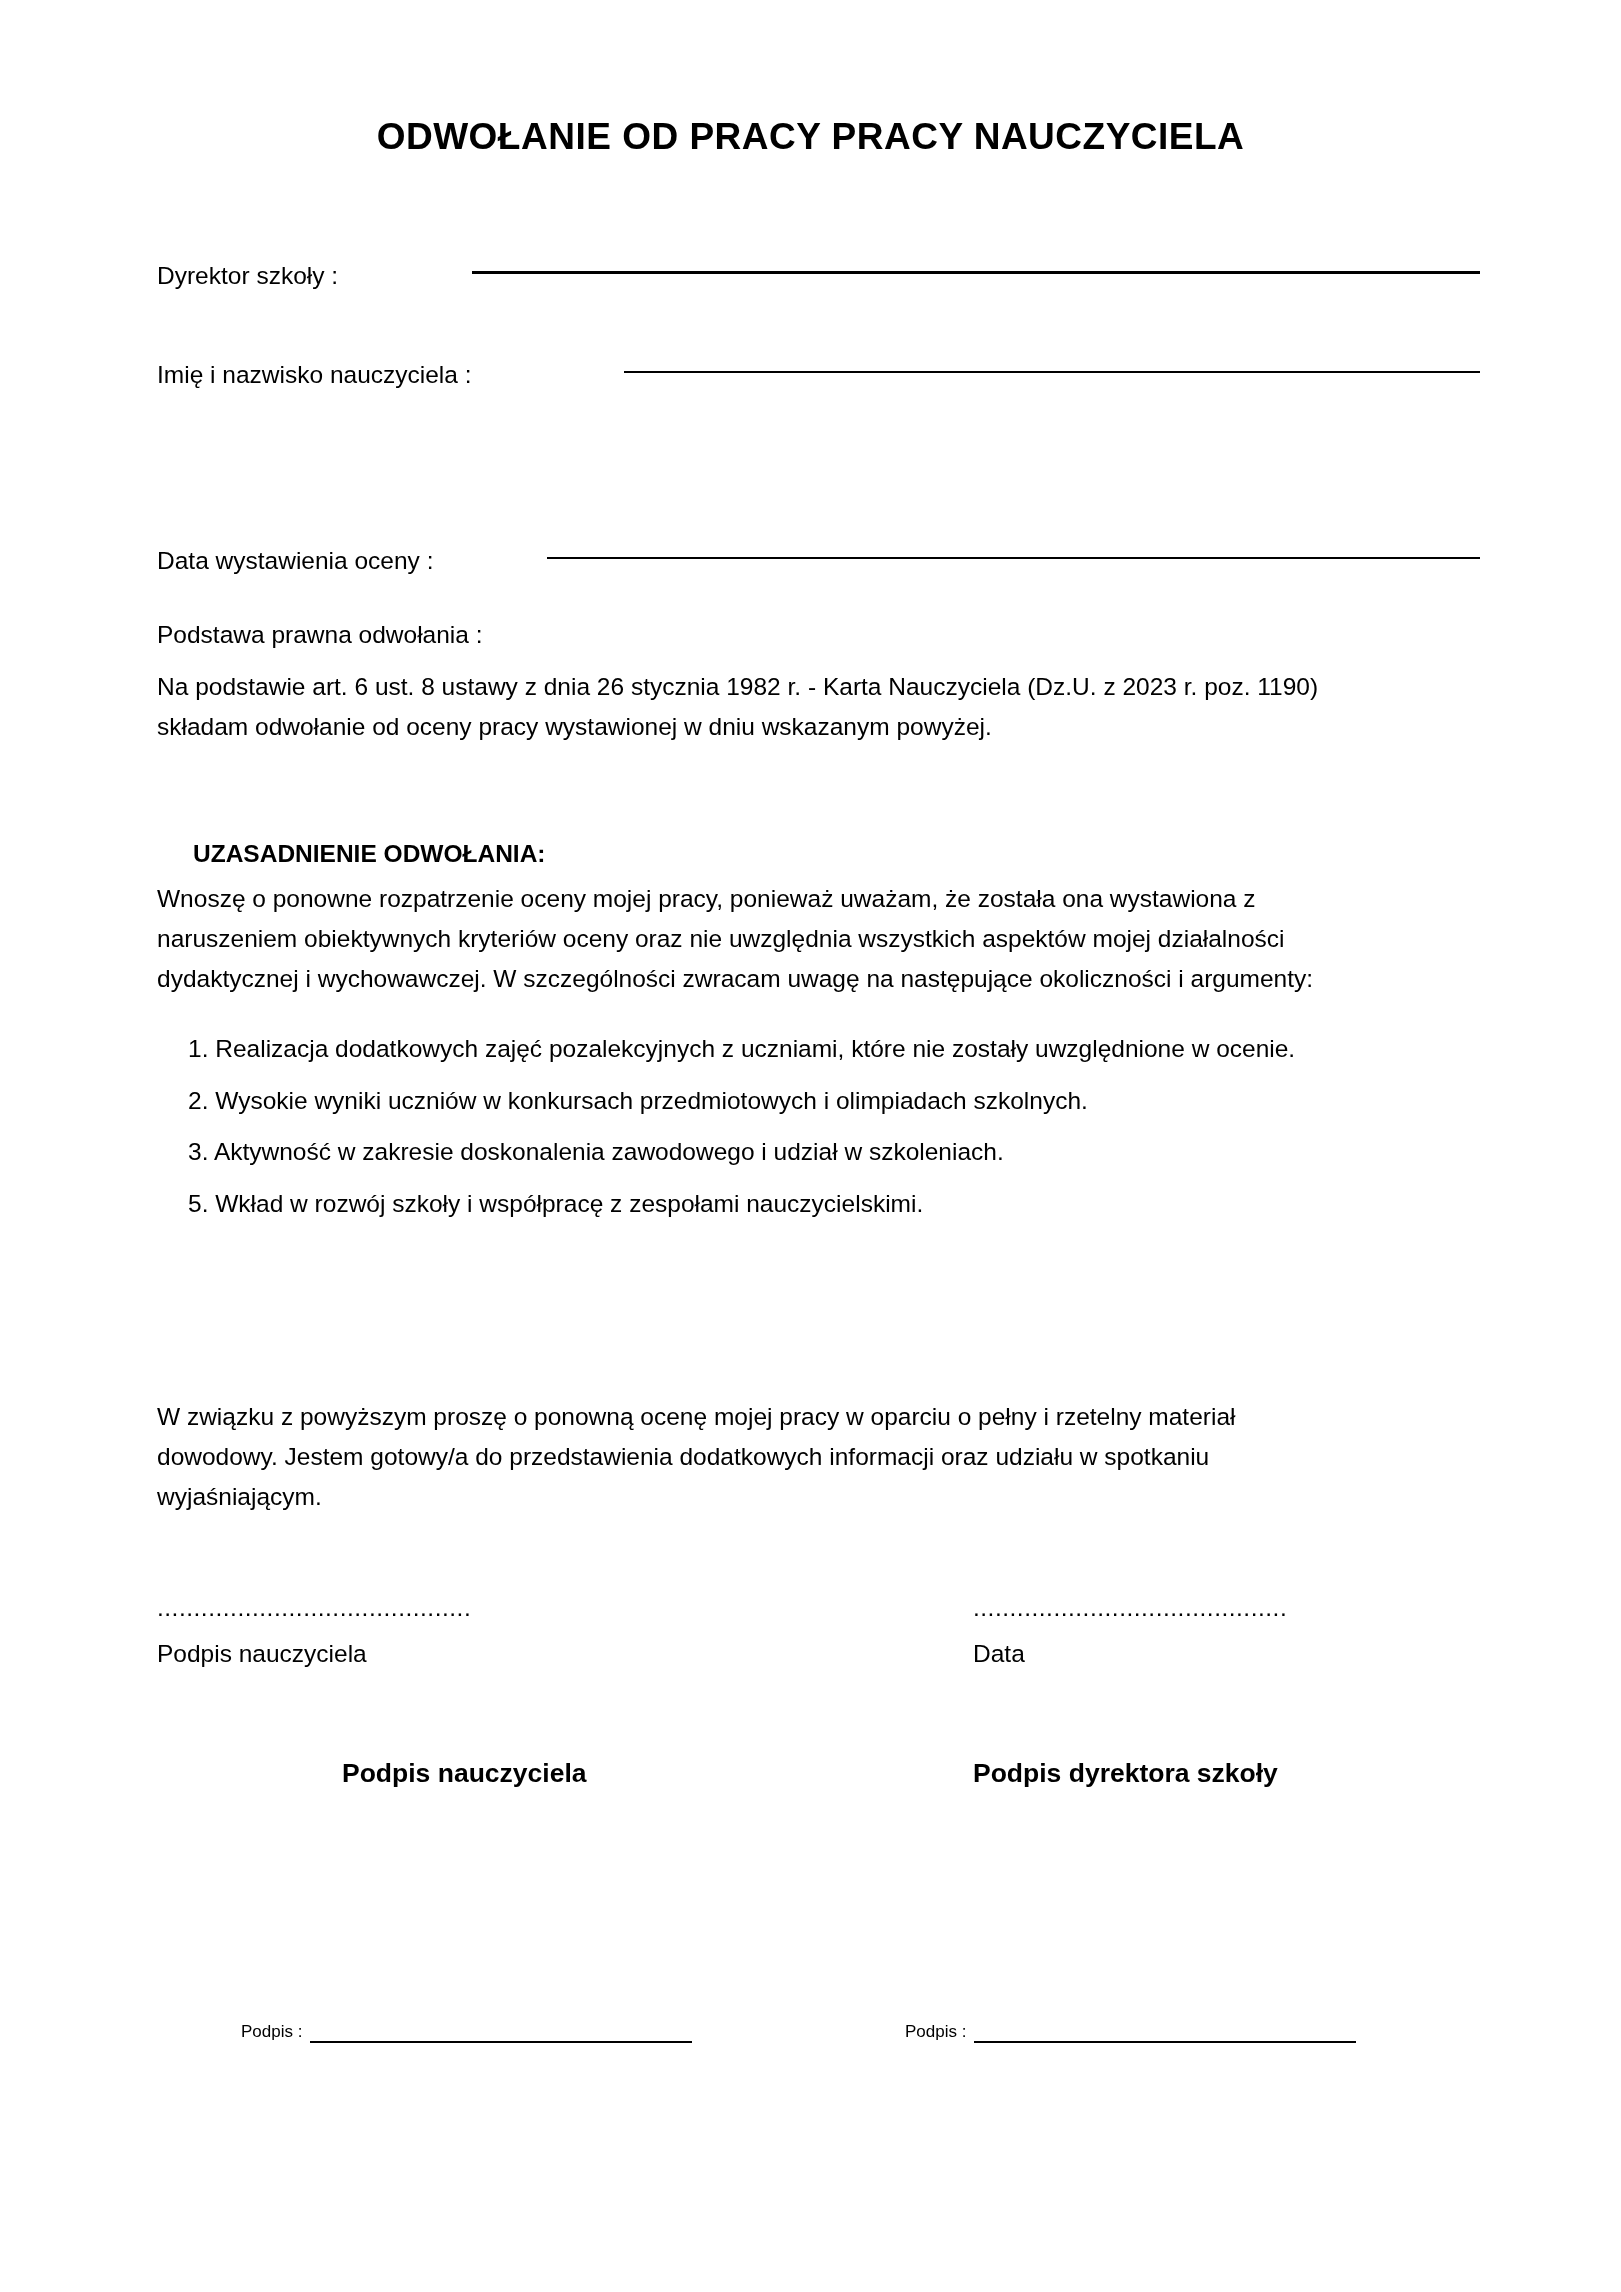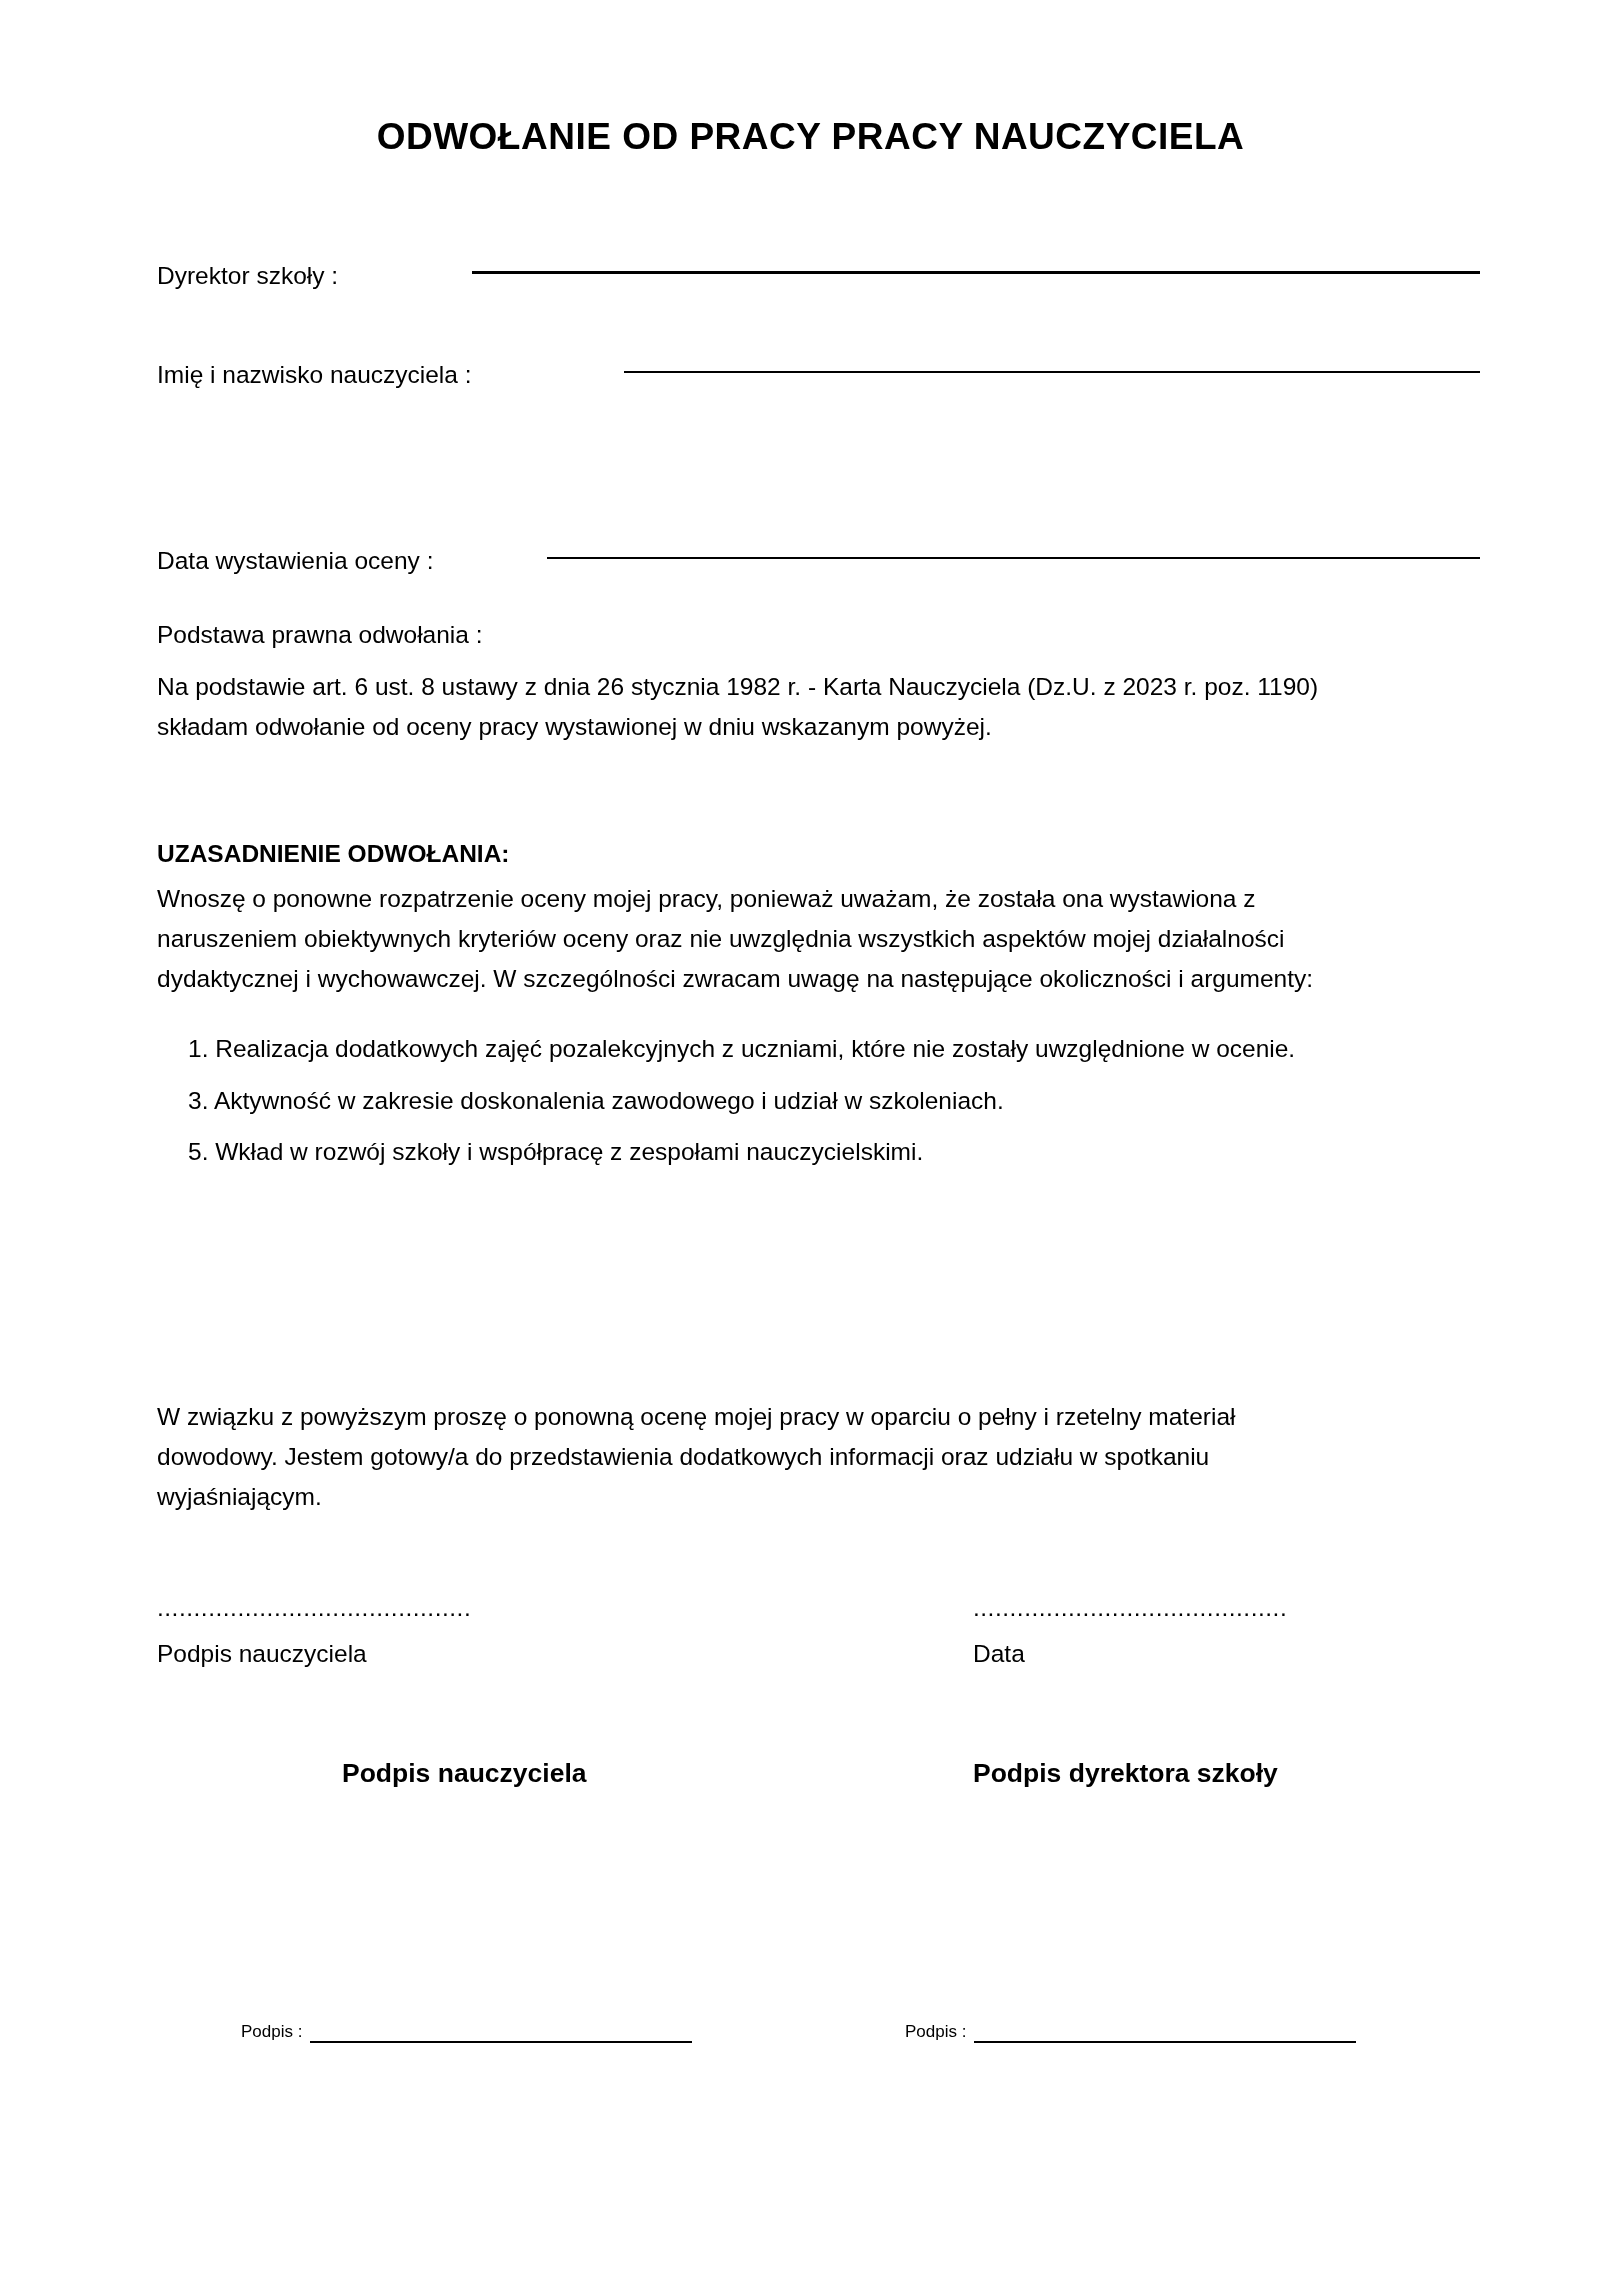--- a/index.html
+++ b/index.html
@@ -55,21 +55,21 @@
   .row-3 .field-line { left: 236px; border-bottom: 3.9px solid #000; }
   .row-4 .field-line { left: 390px; border-bottom: 2px solid #000; }
 
   .section-heading {
     position: absolute;
     left: 157px;
     font-size: 24.5px;
     line-height: 29px;
     white-space: nowrap;
   }
-  .heading-bold { font-weight: bold; }
+  .heading-bold { font-weight: bold; margin-left: 36px; }
   .para {
     position: absolute;
     left: 157px;
     right: 59px;
     font-size: 24.5px;
     line-height: 40px;
     white-space: pre-line;
   }
   .legal-heading { top: 620px; }
   .legal-body { top: 667px; }
@@ -160,20 +160,21 @@
   <div class="para legal-body">Na podstawie art. 6 ust. 8 ustawy z dnia 26 stycznia 1982 r. - Karta Nauczyciela (Dz.U. z 2023 r. poz. 1190)
 składam odwołanie od oceny pracy wystawionej w dniu wskazanym powyżej.</div>
 
   <div class="section-heading heading-bold just-heading">UZASADNIENIE ODWOŁANIA:</div>
   <div class="para just-intro">Wnoszę o ponowne rozpatrzenie oceny mojej pracy, ponieważ uważam, że została ona wystawiona z
 naruszeniem obiektywnych kryteriów oceny oraz nie uwzględnia wszystkich aspektów mojej działalności
 dydaktycznej i wychowawczej. W szczególności zwracam uwagę na następujące okoliczności i argumenty:</div>
 
   <div class="arg-list">
     <div class="arg-item">1. Realizacja dodatkowych zajęć pozalekcyjnych z uczniami, które nie zostały uwzględnione w ocenie.</div>
+    <div class="arg-item">2. Wysokie wyniki uczniów w konkursach przedmiotowych i olimpiadach szkolnych.</div>
     <div class="arg-item">3. Aktywność w zakresie doskonalenia zawodowego i udział w szkoleniach.</div>
     <div class="arg-item">5. Wkład w rozwój szkoły i współpracę z zespołami nauczycielskimi.</div>
   </div>
 
   <div class="para closing-para">W związku z powyższym proszę o ponowną ocenę mojej pracy w oparciu o pełny i rzetelny materiał
 dowodowy. Jestem gotowy/a do przedstawienia dodatkowych informacji oraz udziału w spotkaniu
 wyjaśniającym.</div>
 
   <div class="dots-row">
     <span class="pos-left">...........................................</span>

